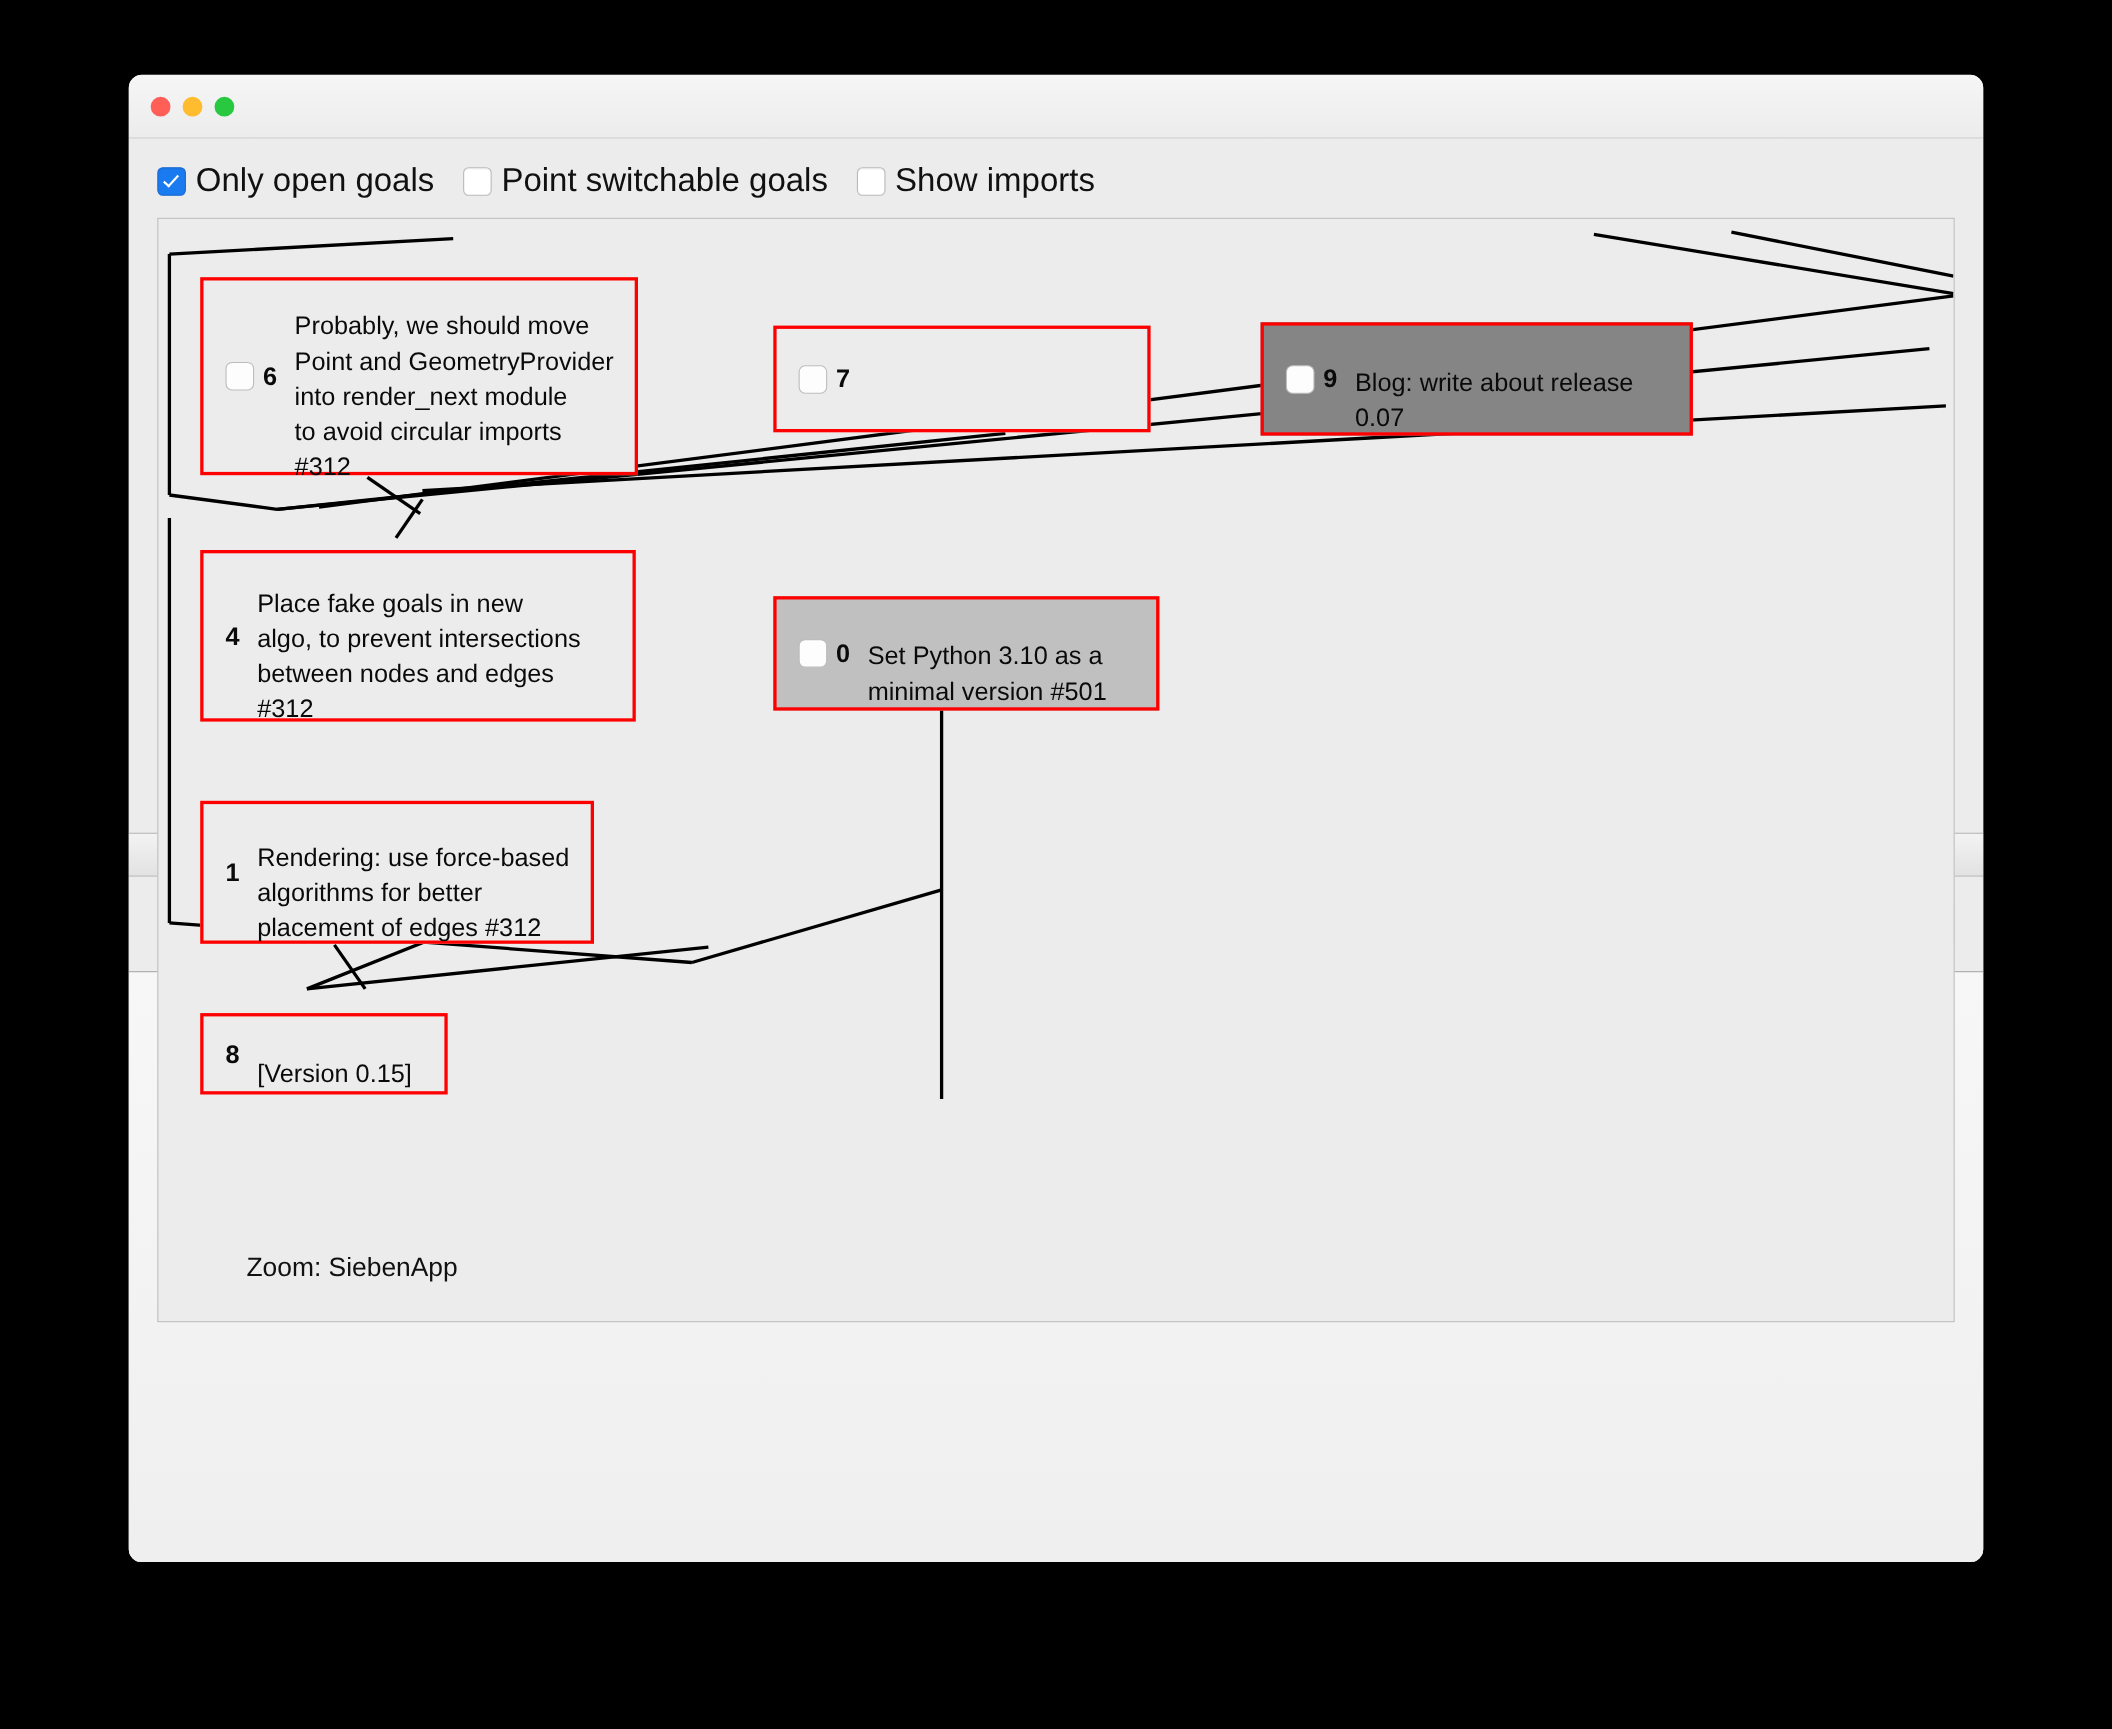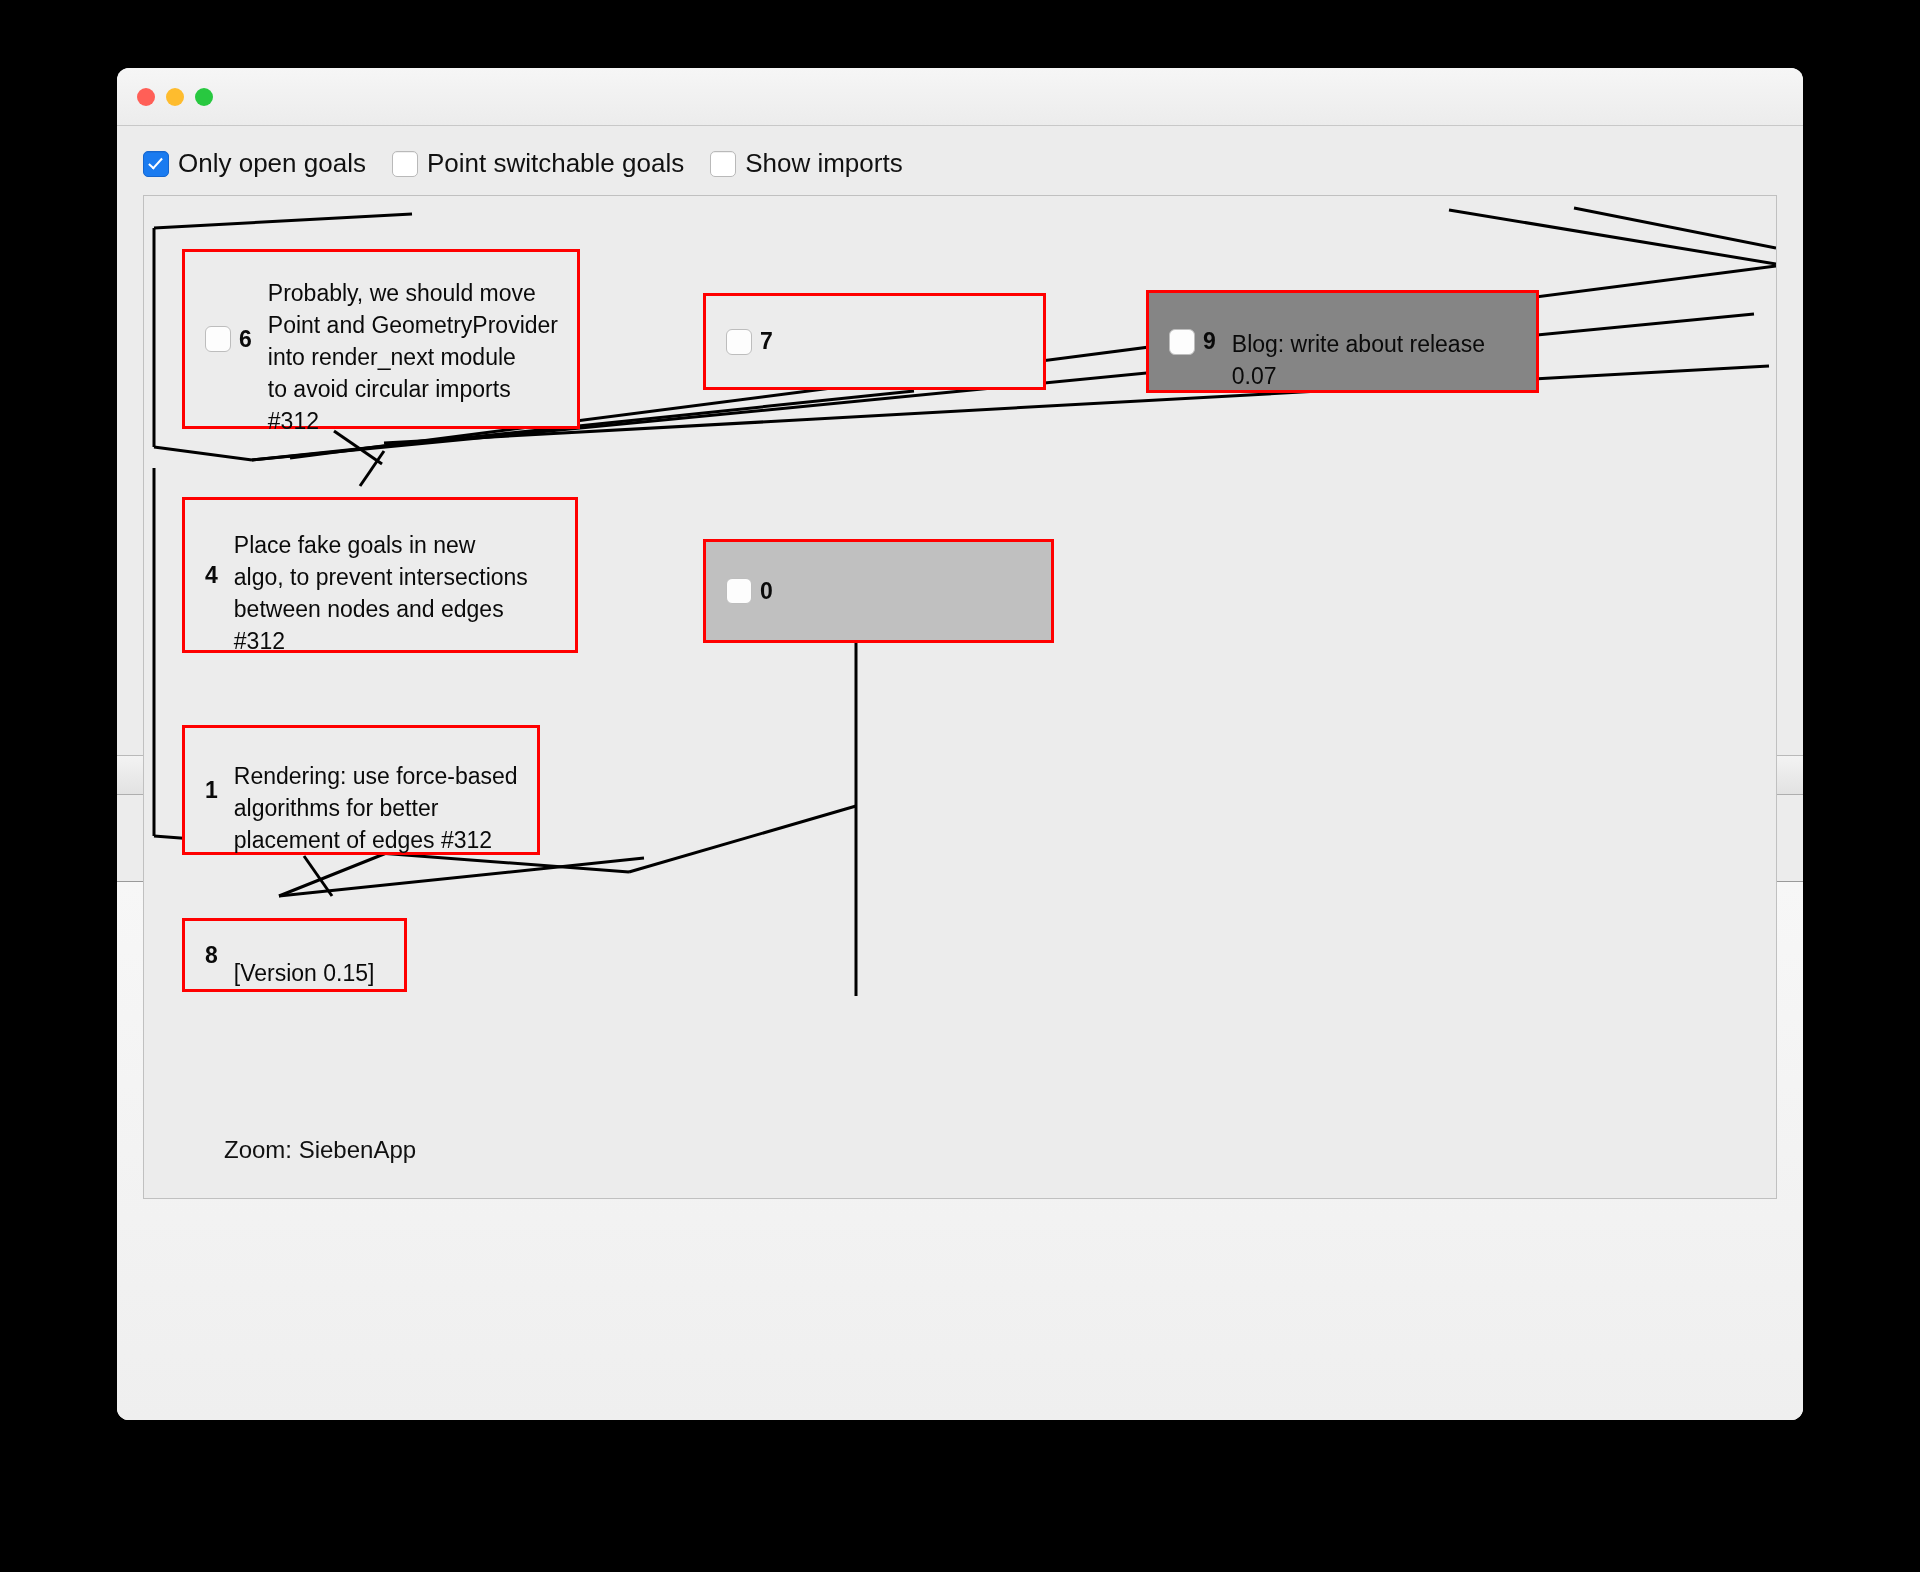--- a/index.html
+++ b/index.html
@@ -116,21 +116,21 @@
     left: 8px;
     top: 3px;
     width: 5px;
     height: 12px;
     border: solid #ffffff;
     border-width: 0 2.6px 2.6px 0;
     transform: rotate(42deg);
   }
   .check-label {
     margin-left: 9px;
-    font-size: 26px;
+    font-size: 30px;
     color: #111111;
     white-space: nowrap;
   }
 
   
   .canvas-wrap {
     flex: 1 1 auto;
     margin: 0 26px 0 26px;
     position: relative;
   }
@@ -362,20 +362,22 @@
 algo, to prevent intersections
 between nodes and edges
 #312</div>
           </div>
 
           <div class="goal-node shade-mid" style="left:559px; top:343px; width:351px; height:104px;">
             <div class="node-check-col">
               <span class="node-cbox"></span>
               <span class="node-id">0</span>
             </div>
+            <div class="node-text">Set Python 3.10 as a
+minimal version #501</div>
           </div>
 
           <div class="goal-node" style="left:38px; top:529px; width:358px; height:130px;">
             <div class="node-check-col">
               <span class="node-id no-box">1</span>
             </div>
             <div class="node-text">Rendering: use force-based
 algorithms for better
 placement of edges #312</div>
           </div>

